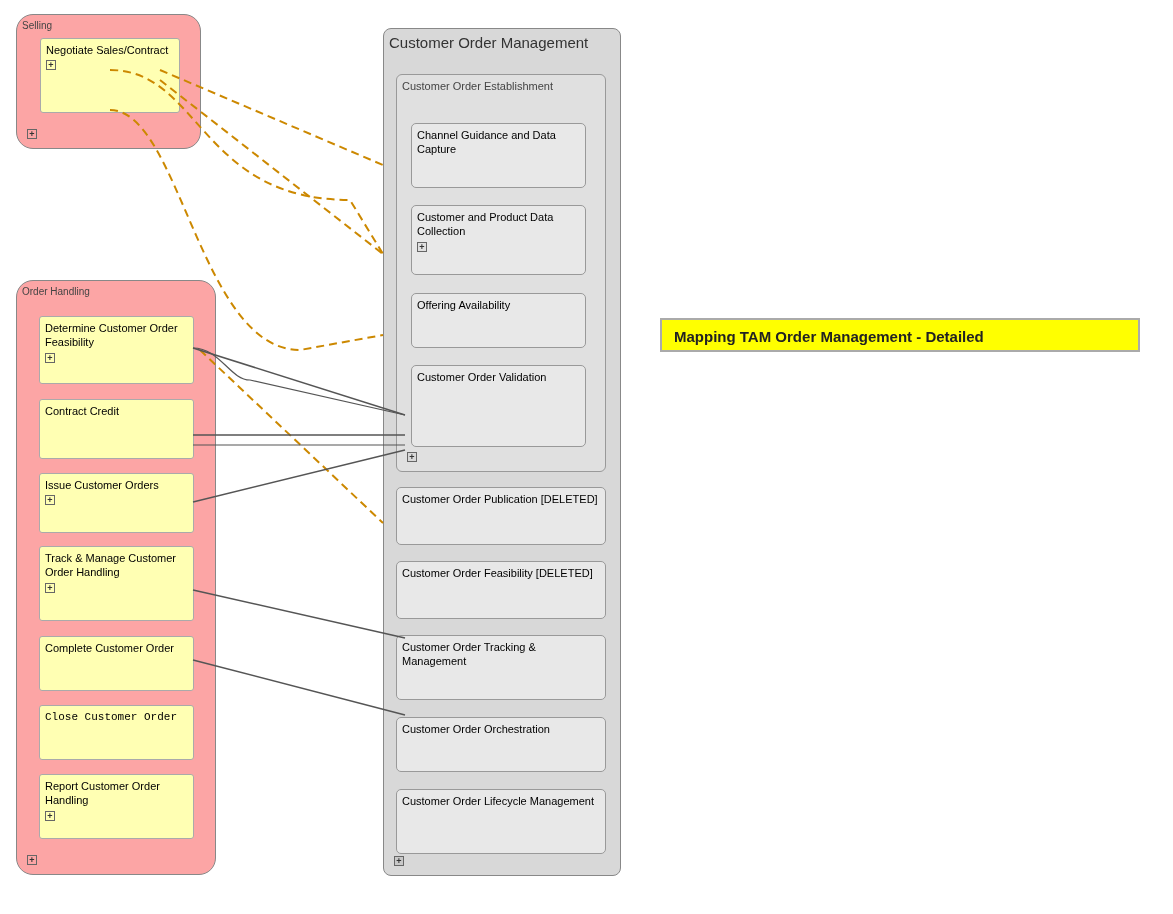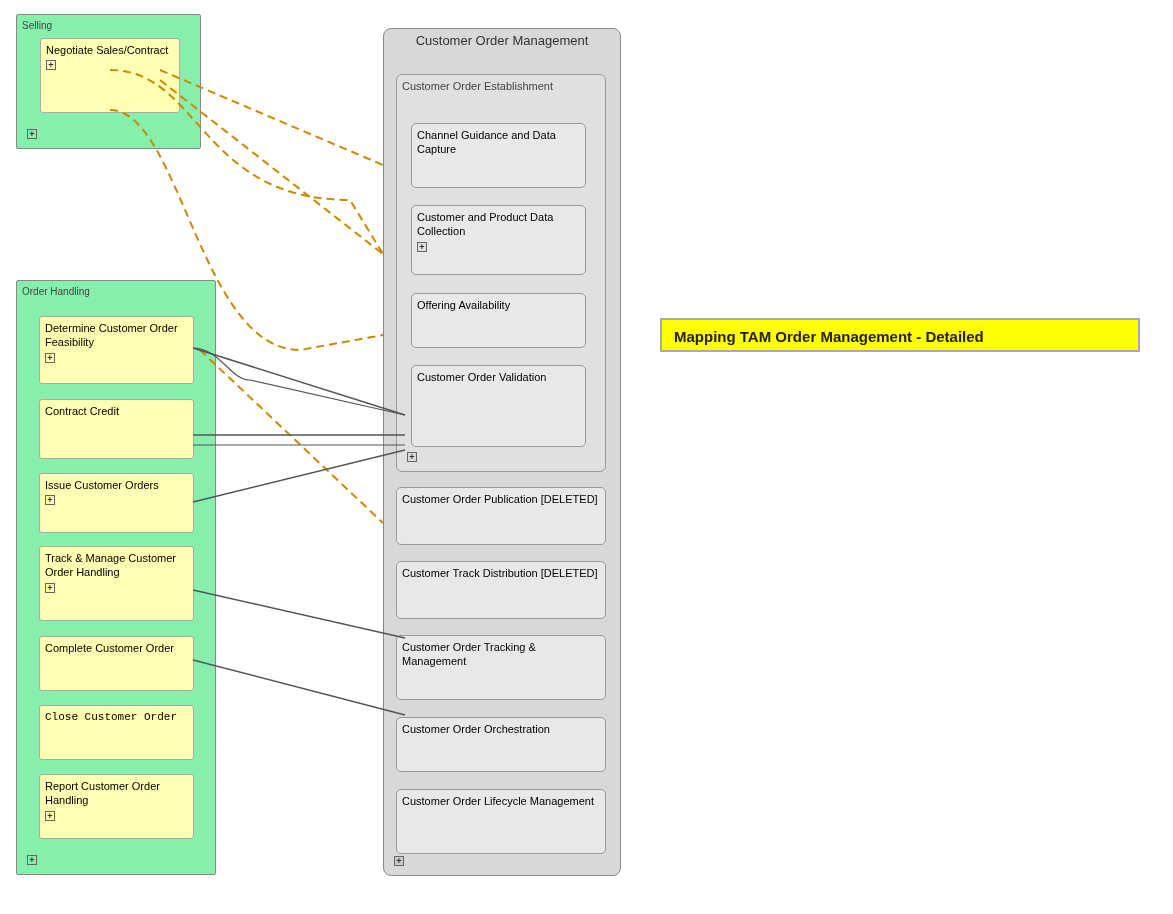--- a/index.html
+++ b/index.html
@@ -29,23 +29,23 @@
       font-size: 11px;
       line-height: 1.3;
     }
 
     .box-yellow {
       background: #ffffb3;
       border: 1.5px solid #aaa;
     }
 
     .box-yellow-outer {
-      background: #86efac;
+      background: #fca5a5;
       border: 1.5px solid #888;
-      border-radius: 2px;
+      border-radius: 17px;
     }
 
     .box-gray {
       background: #e8e8e8;
       border: 1.5px solid #999;
       border-radius: 5px;
     }
 
     .box-gray-outer {
       background: #d8d8d8;
@@ -149,21 +149,21 @@
       <div>Report Customer Order Handling</div>
       <div><span class="expand-icon">+</span></div>
     </div>
 
     <div style="position:absolute; bottom:8px; left:10px;">
       <span class="expand-icon">+</span>
     </div>
   </div>
 
   <div class="box box-gray-outer" style="left:383px; top:28px; width:238px; height:848px;">
-    <div class="title-label" style="font-size:13px; color:#333;text-align:center;">Customer Order Management</div>
+    <div class="title-label" style="font-size:15px; color:#333;">Customer Order Management</div>
 
     <div class="box box-gray-inner" style="position:absolute; left:12px; top:45px; width:210px; height:398px;">
       <div class="title-label" style="font-size:11px;">Customer Order Establishment</div>
 
       <div class="box box-gray" style="position:absolute; left:14px; top:48px; width:175px; height:65px;">
         <div>Channel Guidance and Data Capture</div>
       </div>
 
       <div class="box box-gray" style="position:absolute; left:14px; top:130px; width:175px; height:70px;">
         <div>Customer and Product Data Collection</div>
@@ -181,21 +181,21 @@
       <div style="position:absolute; bottom:8px; left:10px;">
         <span class="expand-icon" style="background:#d8d8d8;">+</span>
       </div>
     </div>
 
     <div class="box box-gray" style="position:absolute; left:12px; top:458px; width:210px; height:58px;">
       <div>Customer Order Publication [DELETED]</div>
     </div>
 
     <div class="box box-gray" style="position:absolute; left:12px; top:532px; width:210px; height:58px;">
-      <div>Customer Track Distribution [DELETED]</div>
+      <div>Customer Order Feasibility [DELETED]</div>
     </div>
 
     <div class="box box-gray" style="position:absolute; left:12px; top:606px; width:210px; height:65px;">
       <div>Customer Order Tracking &amp; Management</div>
     </div>
 
     <div class="box box-gray" style="position:absolute; left:12px; top:688px; width:210px; height:55px;">
       <div>Customer Order Orchestration</div>
     </div>
 

